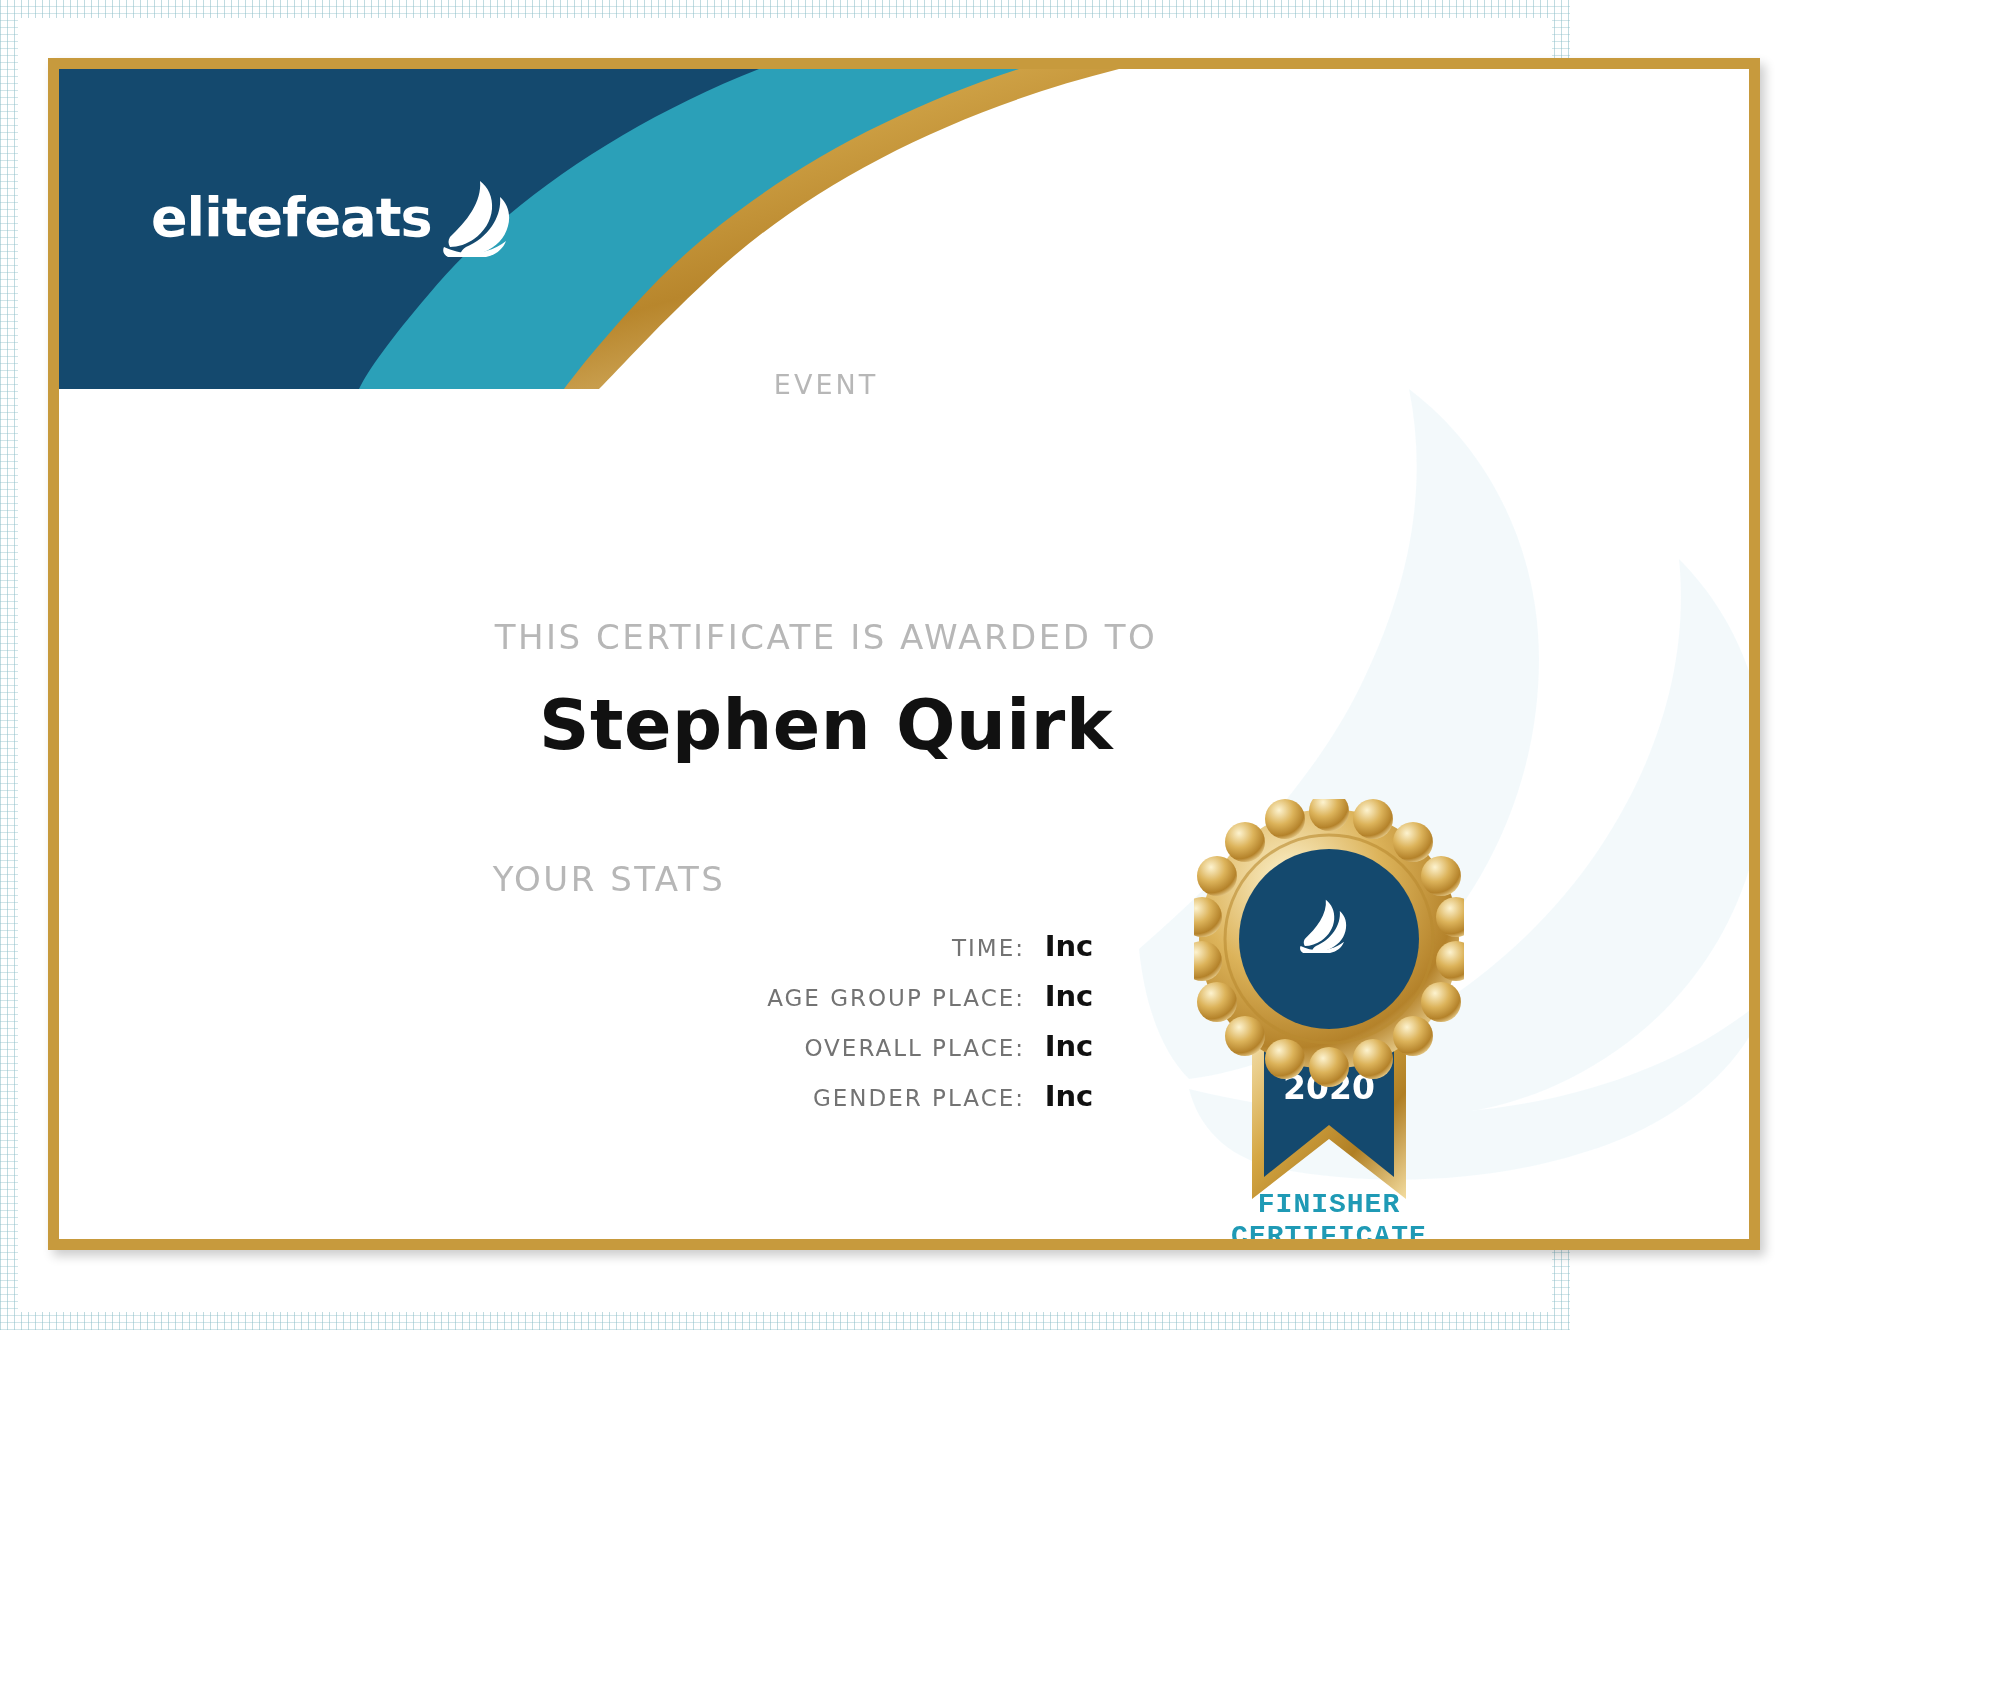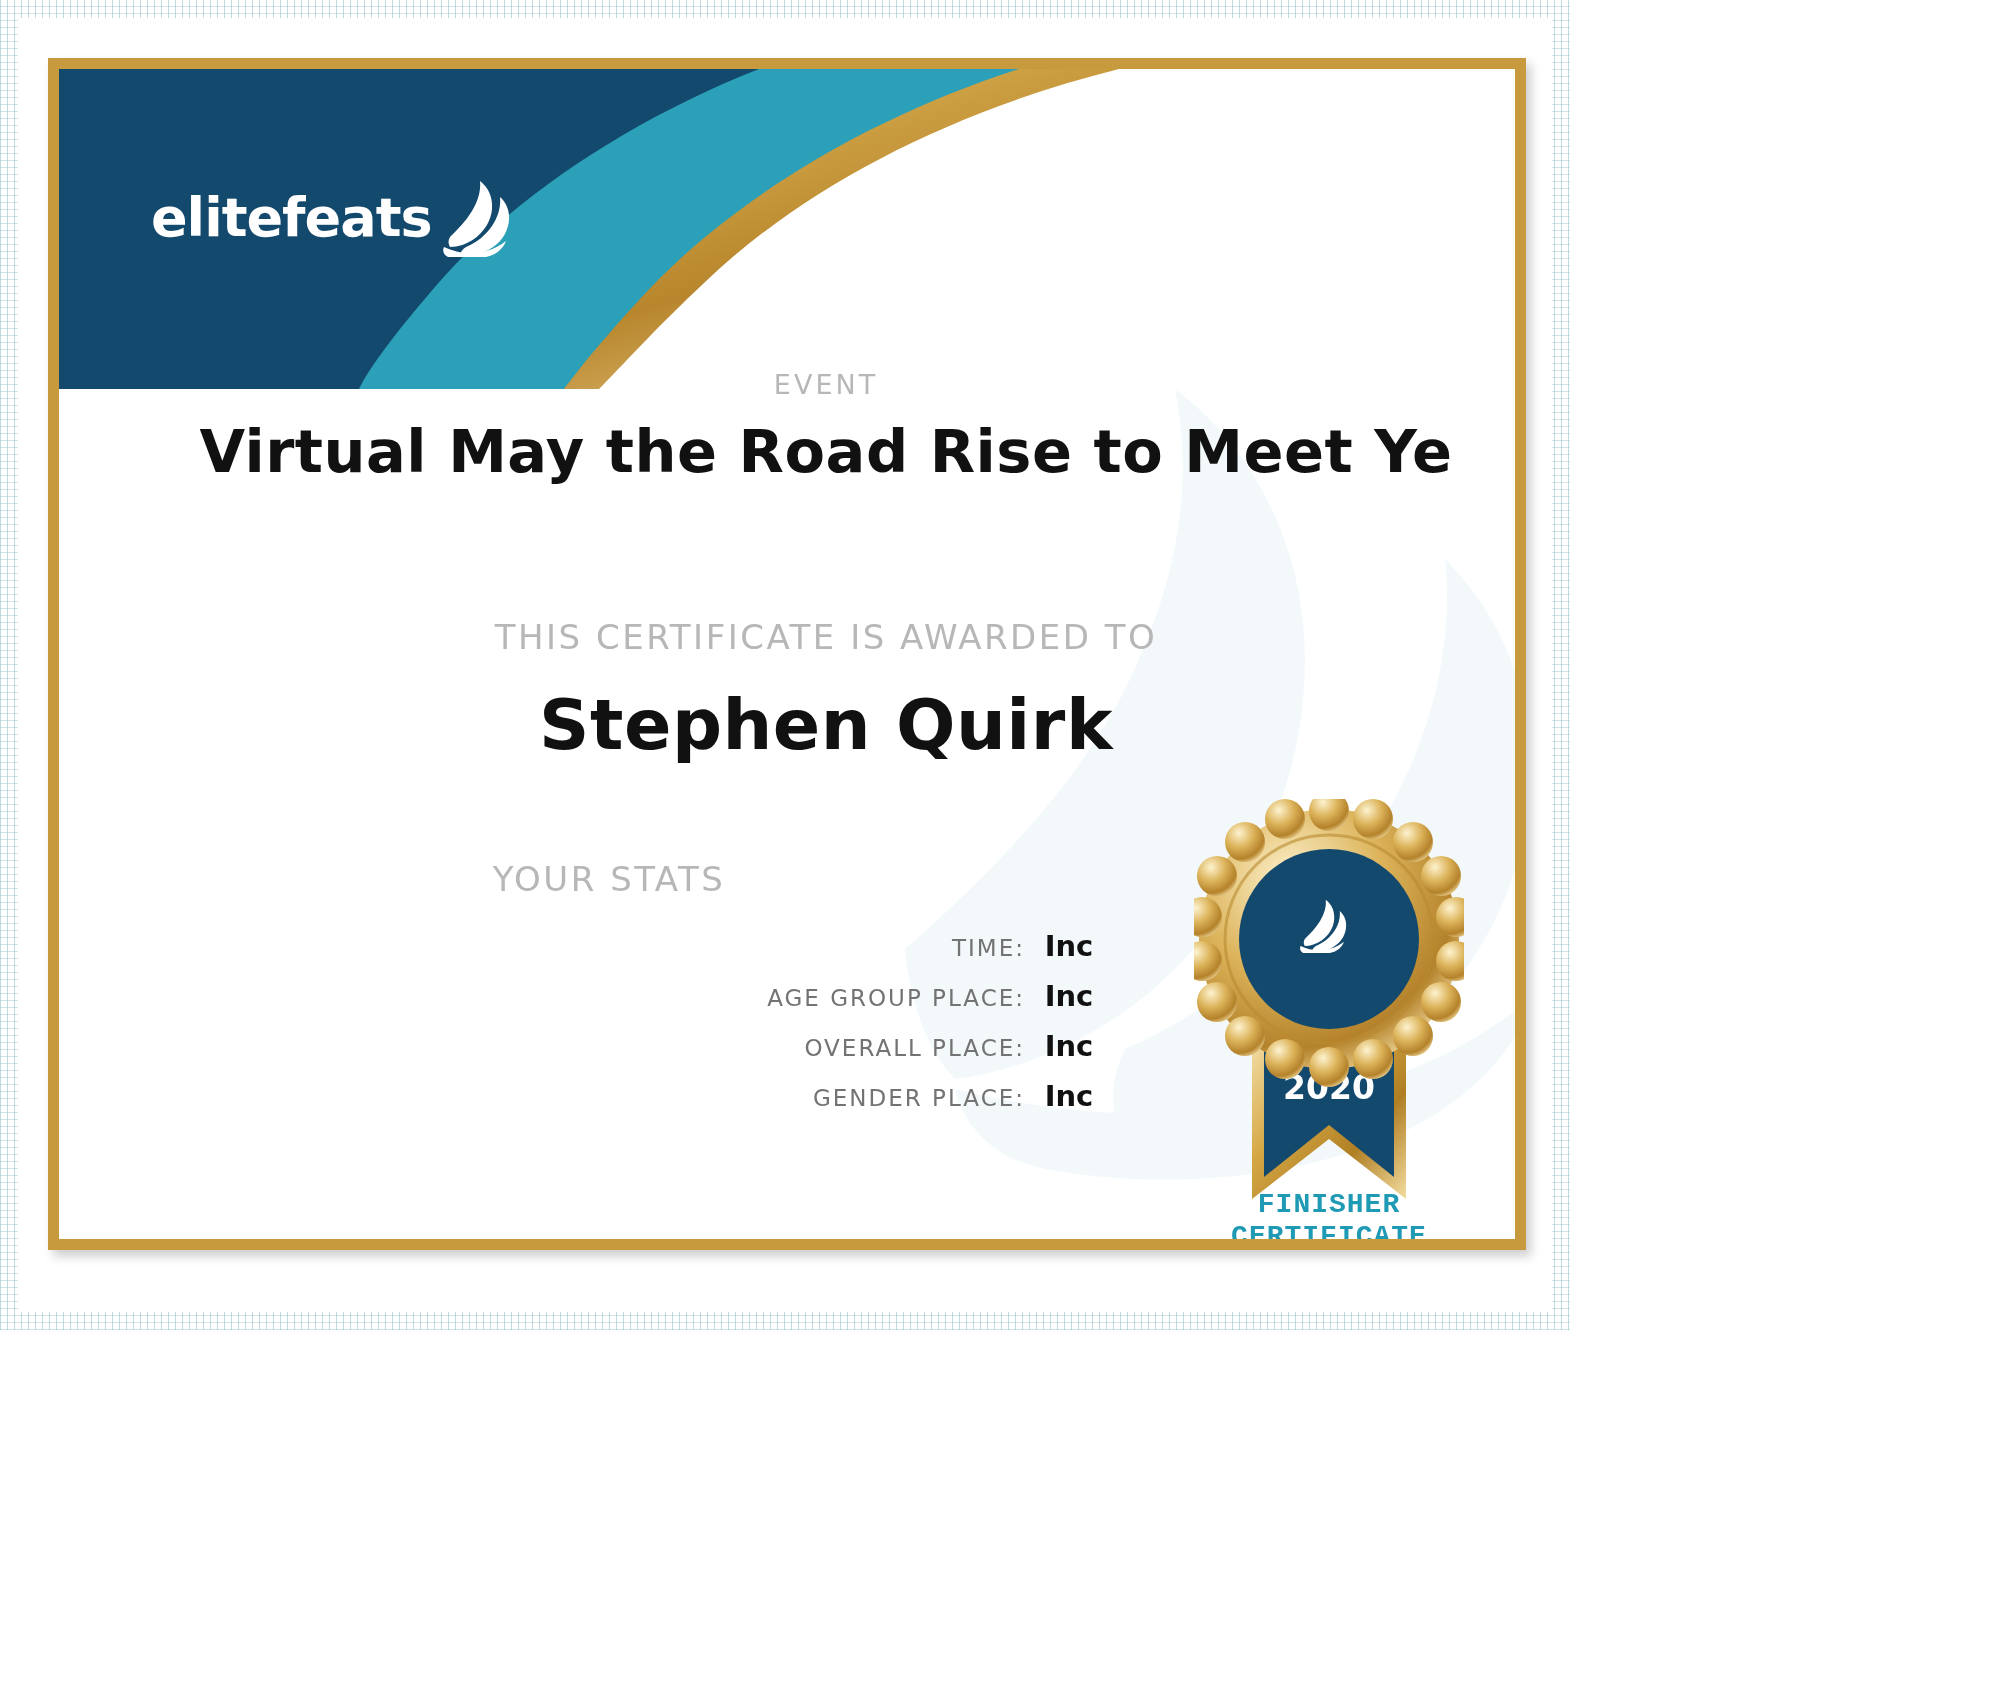--- a/index.html
+++ b/index.html
@@ -38,21 +38,21 @@
     position: absolute;
     left: 18px; top: 18px; right: 18px; bottom: 18px;
     background: #ffffff;
   }
 
   
   #cert {
     position: absolute;
     left: 48px;
     top: 58px;
-    width: 1478px;
+    width: 1712px;
     height: 1192px;
     background: #ffffff;
     border: 11px solid #c79a3d;
     box-sizing: border-box;
     box-shadow: 5px 6px 10px rgba(0,0,0,0.20);
     overflow: hidden;
   }
 
   
   #watermark {
@@ -221,21 +221,20 @@
       <svg width="76" height="80" viewBox="0 0 76 80">
         <g fill="#ffffff">
           <path d="M14 60 C22 52 30 44 36 34 C42 24 45 14 44 4 C52 10 57 20 56 32 C55 44 48 55 38 62 C31 67 22 70 14 70 C12 67 12 63 14 60 Z"></path>
           <path d="M30 70 C40 66 50 58 56 49 C62 40 65 30 64 20 C72 27 75 38 72 49 C69 61 60 70 48 75 C40 78 31 79 24 78 C25 74 27 72 30 70 Z"></path>
           <path d="M8 70 C20 76 36 78 50 74 C58 72 65 68 70 64 C67 72 60 78 50 80 H12 C8 78 6 74 8 70 Z"></path>
         </g>
       </svg>
     </div>
 
     <div class="center-col kicker" style="top:300px;">EVENT</div>
-    <div class="center-col headline" style="top:348px;">Virtual May the Road Rise to Meet Ye</div>
 
     <div class="center-col kicker big" style="top:548px;">THIS CERTIFICATE IS AWARDED TO</div>
     <div class="center-col name" style="top:615px;">Stephen Quirk</div>
 
     <div class="kicker big" style="position:absolute; left:0; top:790px; width:1100px; text-align:center;">YOUR STATS</div>
 
     <div id="stats" style="top:860px;">
       <div class="stat-row">
         <span class="stat-label">TIME:</span>
         <span class="stat-value">Inc</span>

